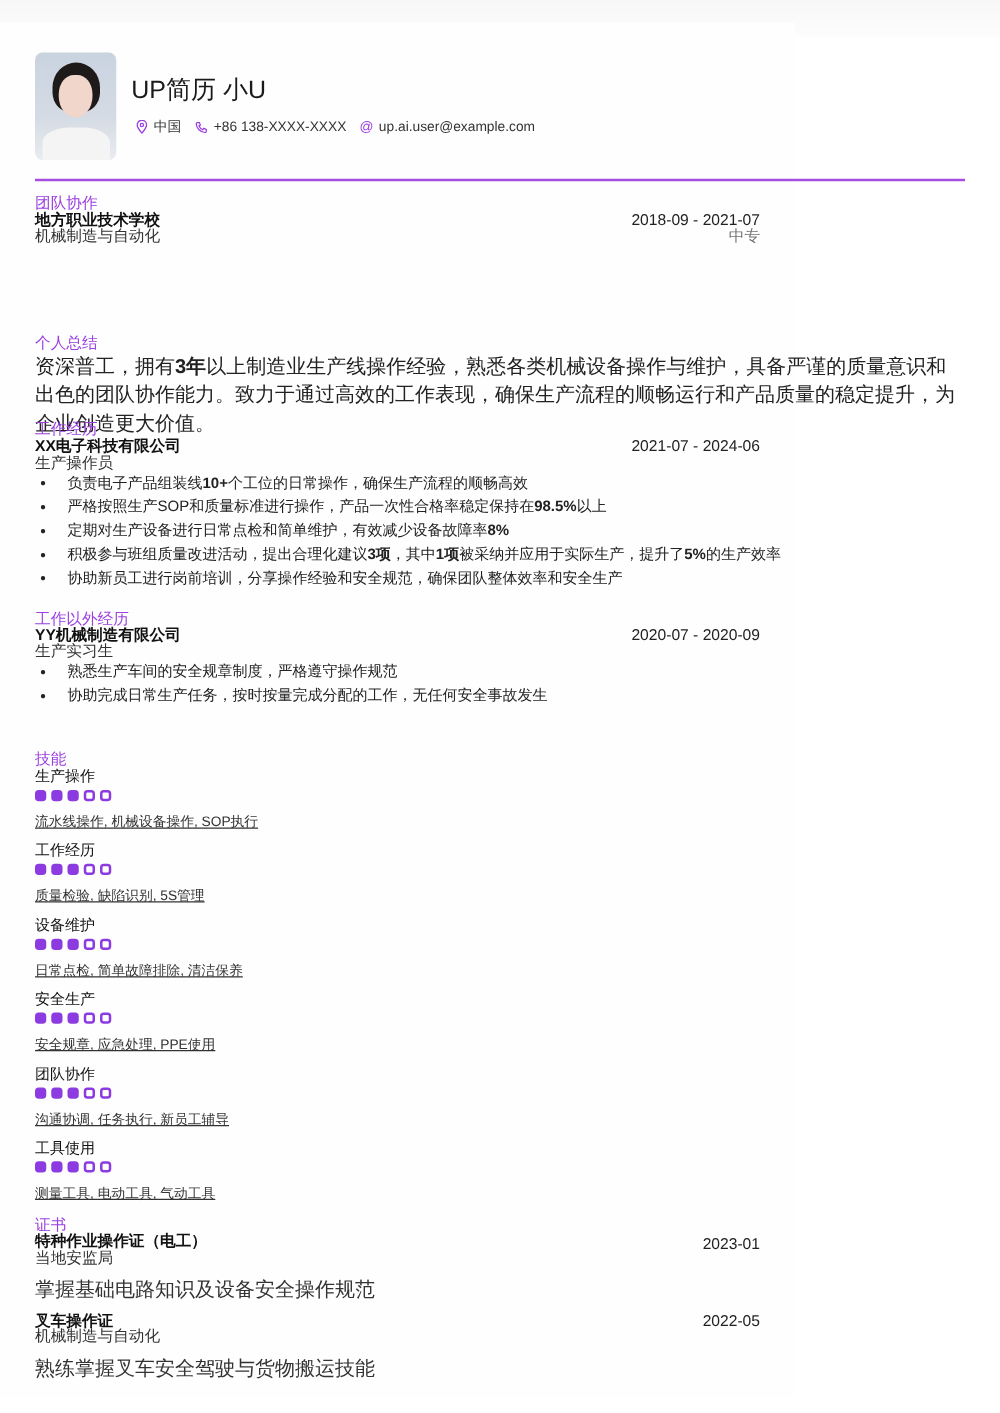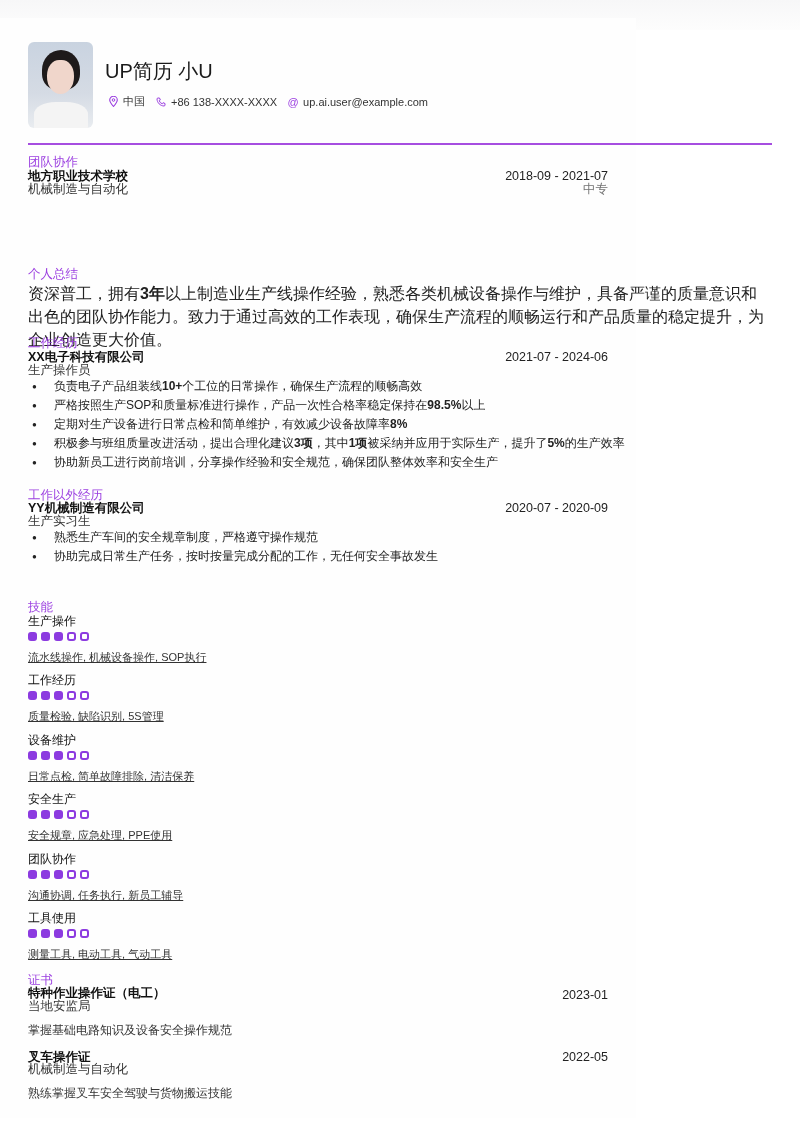--- a/index.html
+++ b/index.html
@@ -33,21 +33,21 @@
   ul.bullets li::before { content: "●"; position: absolute; left: 4px; font-size: 8px; color: #222; }
   b { font-weight: bold; }
   .summary { position: absolute; left: 28px; top: 264px; width: 744px; font-size: 16px; line-height: 23px; color: #222; }
 
   .skill-name { position: absolute; left: 28px; font-size: 12px; font-weight: normal; color: #111; }
   .dots { position: absolute; left: 28px; display: flex; gap: 4px; }
   .dot { width: 9px; height: 9px; border-radius: 3px; box-sizing: border-box; }
   .dot.on { background: #8c3be0; }
   .dot.off { border: 2px solid #8c3be0; background: #fff; }
   .skill-desc { position: absolute; left: 28px; font-size: 11px; color: #333; text-decoration: underline; }
-  .cert-desc { position: absolute; left: 28px; font-size: 12px; color: #333; }
+  .cert-desc { position: absolute; left: 28px; font-size: 16px; color: #333; }
 </style>
 </head>
 <body>
 
 <div class="topband"></div>
 
 <div class="page">
 
   <div class="header">
     <div class="photo">

